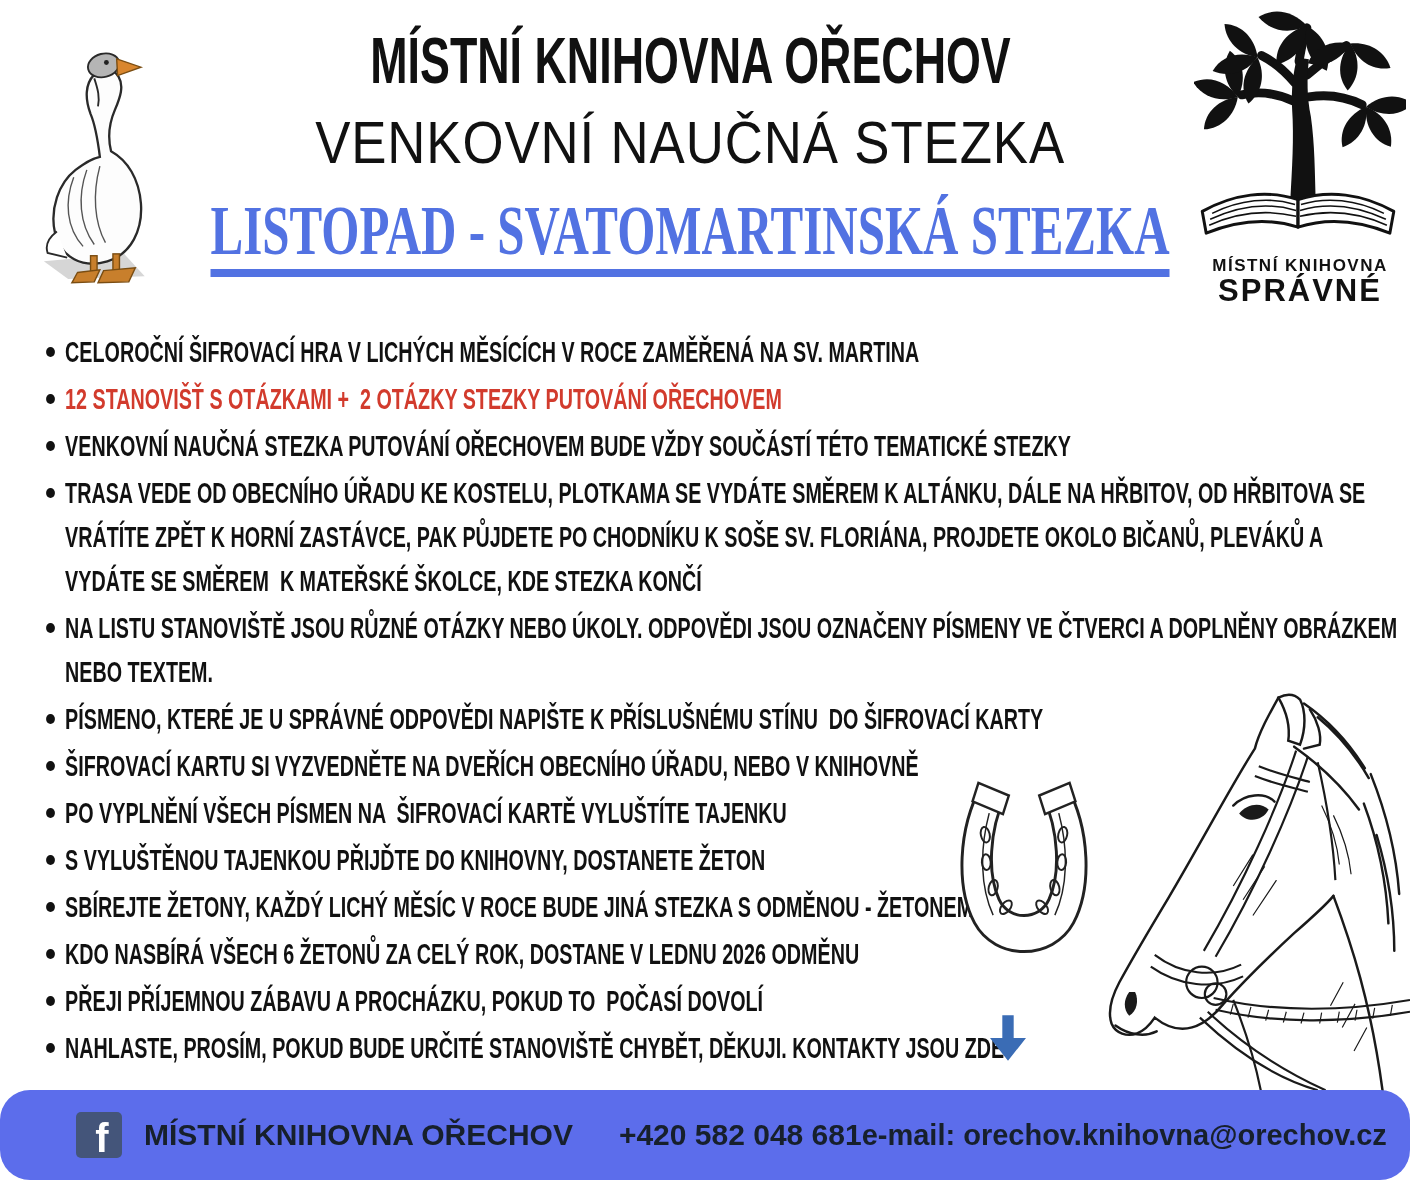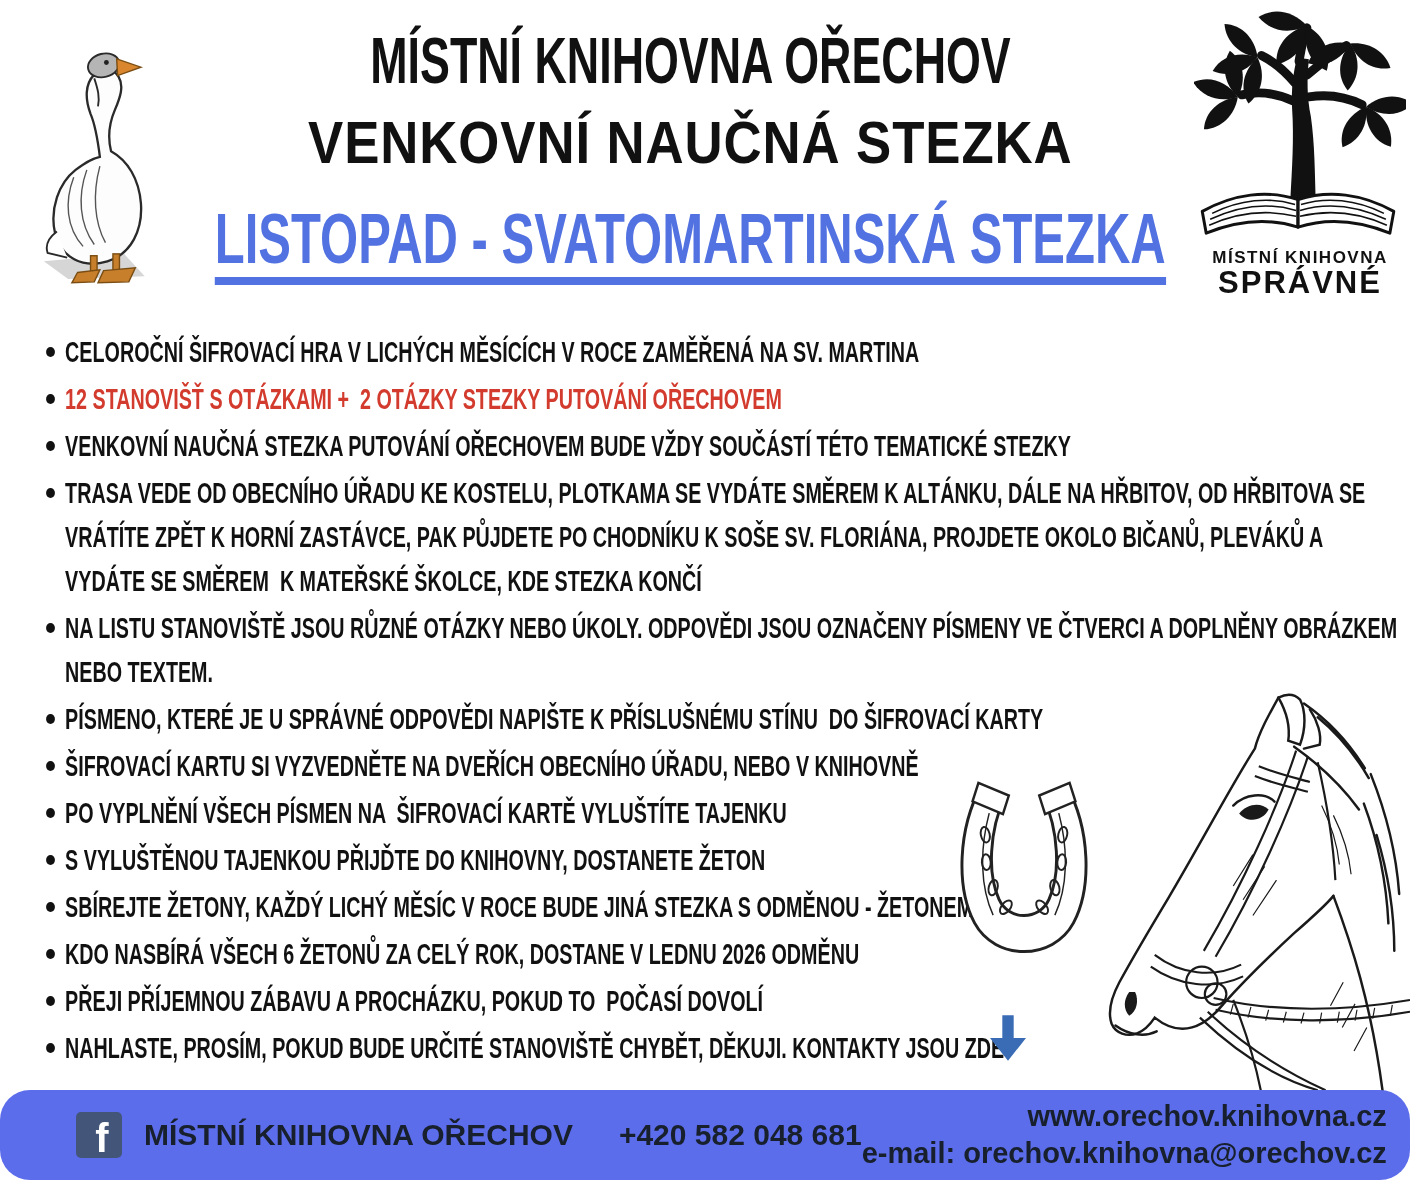--- a/index.html
+++ b/index.html
@@ -3,31 +3,31 @@
 <meta charset="utf-8">
 <style>
   html,body{margin:0;padding:0;background:#fff;}
   .page{position:relative;width:1410px;height:1182px;background:#fff;overflow:hidden;
         font-family:"Liberation Sans",sans-serif;color:var(--ink,#111);}
   .abs{position:absolute;}
 
   
   .titles{position:absolute;left:0;top:26px;width:1380px;text-align:center;}
   .h1{font-size:64px;font-weight:700;line-height:70px;white-space:nowrap;}
-  .h2{font-size:60px;font-weight:700;line-height:66px;margin-top:14px;letter-spacing:1px;white-space:nowrap;}
-  .h3row{margin-top:30px;}
+  .h2{font-size:60px;font-weight:400;line-height:66px;margin-top:14px;letter-spacing:1px;white-space:nowrap;}
+  .h3row{margin-top:22px;font-family:Liberation Serif, serif;}
   .h3{font-size:70px;font-weight:700;line-height:66px;color:var(--heading-blue);
       border-bottom:8px solid var(--heading-blue);padding-bottom:5px;white-space:nowrap;}
   .sx70{display:inline-block;transform:scaleX(.70);}
   .sx88{display:inline-block;transform:scaleX(.88);}
 
   
   .goose{left:42px;top:35px;width:112px;height:252px;}
   .logo{left:1194px;top:10px;width:212px;text-align:center;}
-  .logo-l1{font-size:17px;font-weight:700;letter-spacing:1.5px;line-height:20px;margin-top:2px;}
+  .logo-l1{font-size:17px;font-weight:700;letter-spacing:1.5px;line-height:20px;margin-top:10px;}
   .logo-l2{font-size:31px;font-weight:700;letter-spacing:2px;line-height:30px;}
 
   
   .bullets{position:absolute;left:42px;top:330px;width:2000px;transform:scaleX(.68);transform-origin:0 0;}
   .bullets ul{margin:0;padding:0;list-style:none;}
   .bullets li{position:relative;padding-left:34px;font-size:29px;font-weight:700;line-height:44px;
               margin-bottom:3px;white-space:pre-wrap;color:var(--ink);}
   .bullets li::before{content:"";position:absolute;left:6px;top:17px;width:13px;height:10px;
               border-radius:50%;background:var(--ink);}
   .bullets li .red{color:var(--accent-red);}
@@ -191,18 +191,17 @@
   <div class="footer">
     <div class="f-left">
       <svg class="fb" viewBox="0 0 46 46" aria-hidden="true">
         <rect x="0" y="0" width="46" height="46" rx="5"></rect>
         <text class="fbf" x="26" y="40" font-size="40" text-anchor="middle">f</text>
       </svg>
       <span>MÍSTNÍ KNIHOVNA OŘECHOV</span>
       <span class="f-phone">+420 582 048 681</span>
     </div>
     <div class="f-right">
-      <div>www.orechov.knihovna.cz</div>
       <div>e-mail: orechov.knihovna@orechov.cz</div>
     </div>
   </div>
 
 </div>
 
 </body></html>

